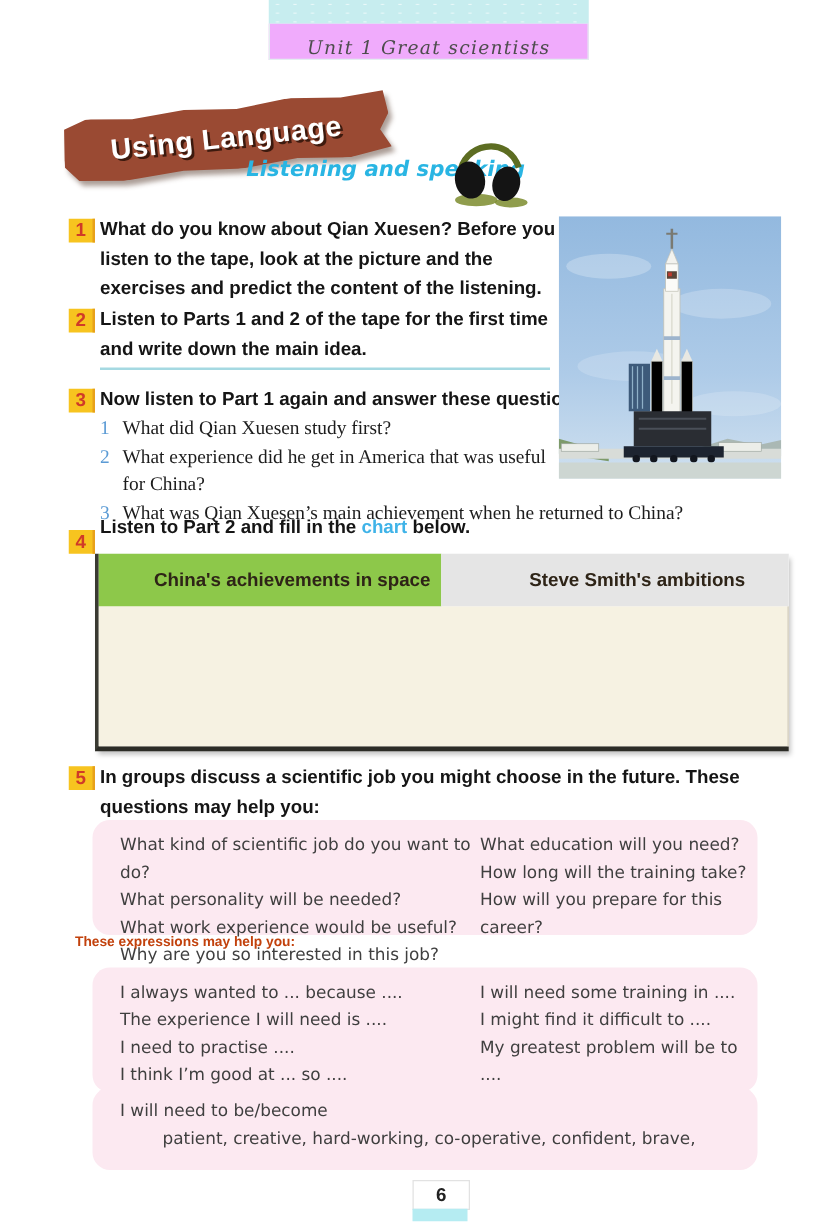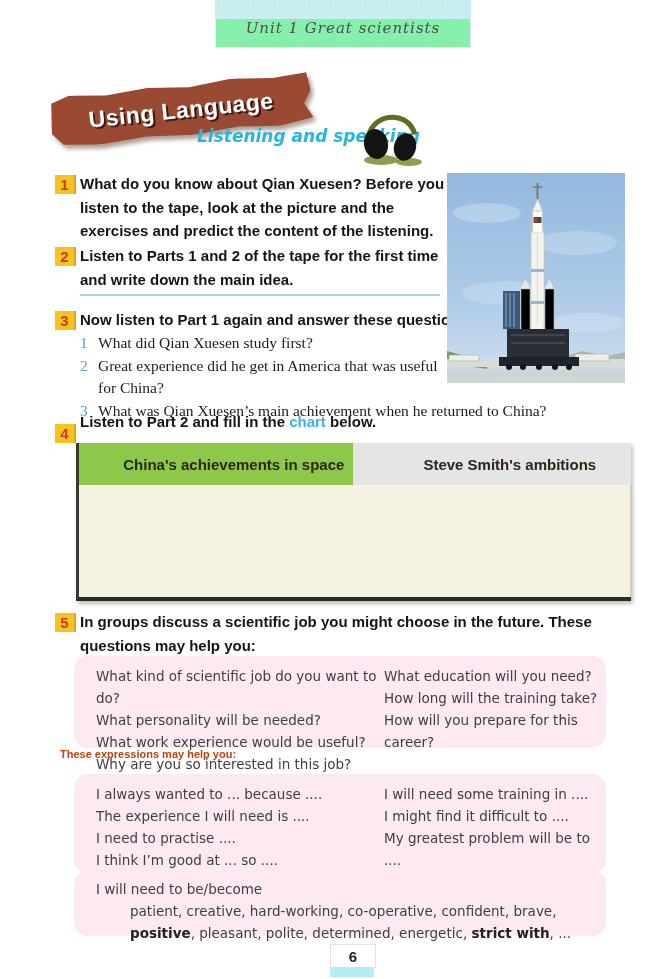--- a/index.html
+++ b/index.html
@@ -4,22 +4,22 @@
 <style>
   html,body{margin:0;padding:0;background:#fff;}
   #page{position:relative;width:650px;height:979px;background:#ffffff;overflow:hidden;
         font-family:"Liberation Sans",sans-serif;}
 
   
   .unit-box{position:absolute;left:215px;top:0;width:256px;}
   .unit-strip{height:19px;background:#c7edef;
       background-image:radial-gradient(rgba(255,255,255,.7) 1px, transparent 1.5px);
       background-size:14px 7px;}
-  .unit-title-area{height:28px;border:1px solid #e3eef0;border-top:none;background:#86efac;
-      display:flex;align-items:flex-start;justify-content:center;}
+  .unit-title-area{height:28px;border:1px solid #e3eef0;border-top:none;background:#f0abfc;
+      display:flex;align-items:flex-end;justify-content:center;}
   .unit-title{font-family:"DejaVu Serif",serif;font-style:italic;font-size:15px;color:#4d4d4d;letter-spacing:1px;}
 
   
   .banner-wrap{position:absolute;left:50px;top:84px;filter:drop-shadow(3px 4px 2px rgba(70,40,25,.45));}
   .banner{width:262px;height:52px;background:#9a4a33;transform:rotate(-6deg);
       clip-path:polygon(1% 12%,8% 0%,22% 7%,38% 1%,54% 8%,70% 0%,86% 7%,99% 3%,100% 38%,97% 62%,100% 90%,87% 100%,71% 93%,54% 100%,36% 94%,18% 100%,4% 93%,0% 70%);
       display:flex;align-items:center;justify-content:center;}
   .banner-title{color:#fff;font-size:23px;font-weight:bold;letter-spacing:.5px;
       text-shadow:2px 2px 0 rgba(45,18,8,.85);}
   .subtitle{position:absolute;left:197px;top:126px;font-family:"DejaVu Sans",sans-serif;
@@ -110,21 +110,21 @@
   <div class="badge" style="left:55px;top:311px;">3</div>
   <div class="ex-text" style="left:80px;top:308px;width:420px;">Now listen to Part 1 again and answer these questions.</div>
 
   <div class="subq-list">
     <div class="subq narrow">
       <span class="subq-num">1</span>
       <span class="subq-text">What did Qian Xuesen study first?</span>
     </div>
     <div class="subq narrow">
       <span class="subq-num">2</span>
-      <span class="subq-text">Great experience did he get in America that was useful for China?</span>
+      <span class="subq-text">What experience did he get in America that was useful for China?</span>
     </div>
     <div class="subq">
       <span class="subq-num">3</span>
       <span class="subq-text">What was Qian Xuesen’s main achievement when he returned to China?</span>
     </div>
   </div>
 
   <svg class="photo" viewBox="0 0 178 210">
     <defs>
       <linearGradient id="sky" x1="0" y1="0" x2="0" y2="1">
@@ -228,22 +228,19 @@
         <div>I might find it difficult to ....</div>
         <div>My greatest problem will be to ....</div>
       </div>
     </div>
   </div>
 
   <div class="pinkbox" style="top:870px;height:66px;">
     <div class="hand" style="padding:8px 0 0 22px;">
       <div>I will need to be/become</div>
       <div class="indent">patient,  creative,  hard-working,  co-operative,  confident,  brave,</div>
-      <div class="indent">
-        <span class="bold">positive</span><span>,  pleasant,  polite,  determined,  energetic,  </span><span class="bold">strict with</span><span>, ...</span>
-      </div>
     </div>
   </div>
 
   <div class="pagenum-box">6</div>
   <div class="pagenum-strip"></div>
 
 </div>
 
 </body></html>

